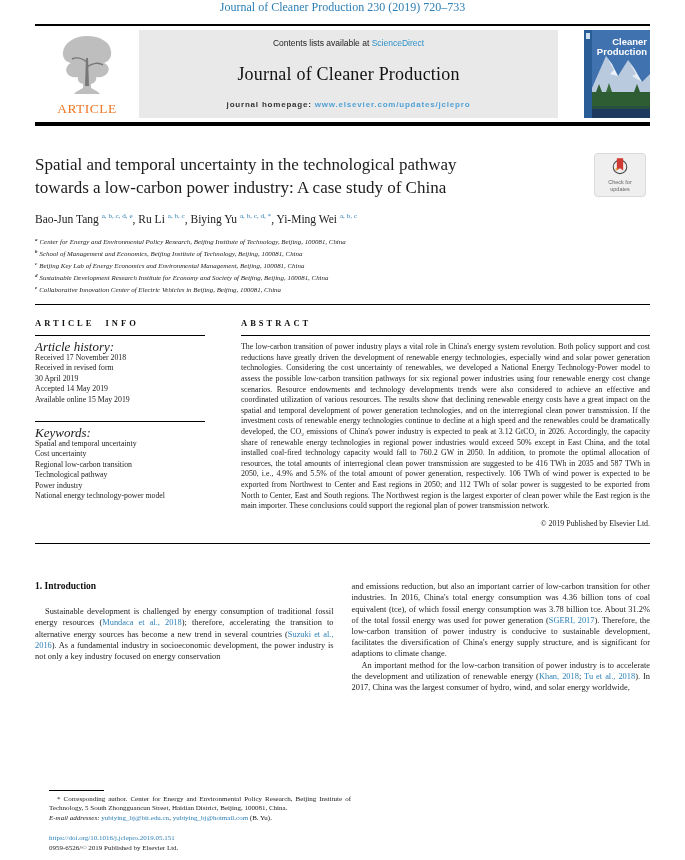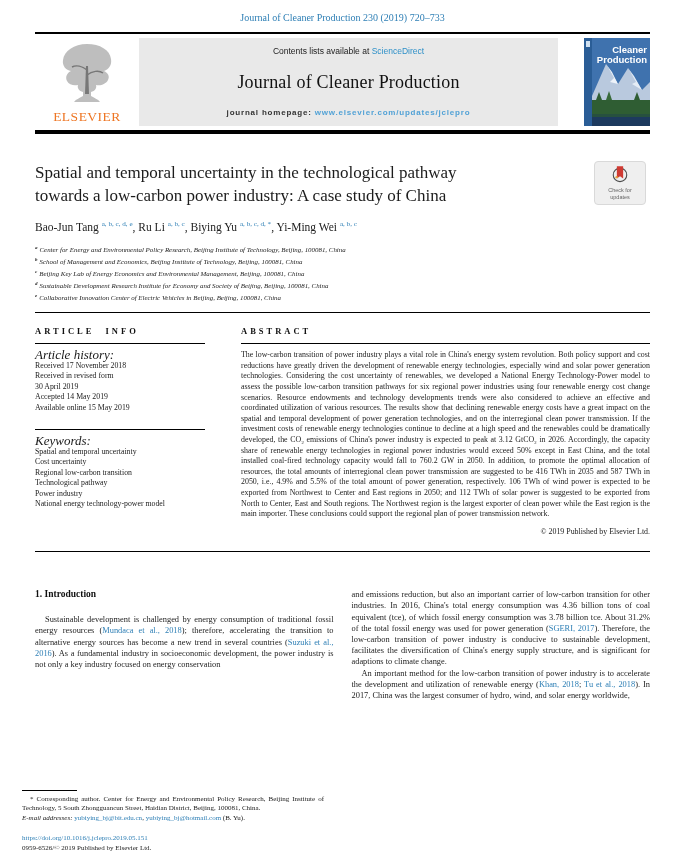--- a/index.html
+++ b/index.html
@@ -5,21 +5,21 @@
   html,body { margin:0; padding:0; background:#888; }
   .page {
     width:685px; height:860px; margin:0 auto; background:#fff;
     position:relative; overflow:hidden;
     font-family:"Liberation Serif", serif; color:#1a1a1a;
     -webkit-font-smoothing:antialiased;
   }
   .content { margin:0 35px; }
 
   
-  .citation { text-align:center; padding-top:12px; font-size:10px; color:#2e7fb5; }
+  .citation { text-align:center; font-size:12px; color:#2e7fb5; }
 
   .rule-thin-top { height:2px; background:#000; margin-top:9px; }
   .rule-thick   { height:3.5px; background:#000; margin-top:4px; }
   .rule-mid     { height:1.5px; background:#000; }
 
   
   .header-row { display:flex; margin-top:4px; height:88px; }
   .logo-block { width:104px; display:flex; flex-direction:column; align-items:center; justify-content:flex-end; padding-bottom:1px; }
   .elsevier-text { font-family:"Liberation Serif", serif; color:#ee7624; font-size:13.5px; letter-spacing:0.5px; margin-top:1px; }
   .journal-box {
@@ -68,21 +68,21 @@
   
   .body-cols { display:flex; gap:18px; margin-top:37px; }
   .bcol { flex:1; }
   .sec-heading { font-weight:bold; font-size:9.5px; color:#111; }
   .para { font-size:8.4px; line-height:11.2px; text-align:justify; color:#1c1c1c; }
   .para.indent { text-indent:10px; }
   .para + .para { margin-top:0; }
   .left-para { margin-top:15px; }
 
   
-  .footnote { position:absolute; left:22px; bottom:8px; width:302px; }
+  .footnote { position:absolute; left:49px; bottom:8px; width:302px; }
   .fn-rule { width:55px; height:1px; background:#000; margin-bottom:4px; }
   .fn-text { font-size:7px; line-height:9.3px; text-align:justify; }
   .fn-text .it { font-style:italic; }
   .fn-corr { text-indent:8px; }
   .doi-line { font-size:7px; color:#2e7fb5; margin-top:11px; }
   .issn-line { font-size:7px; margin-top:2px; color:#1c1c1c; }
 
   .sup { vertical-align:super; }
 </style>
 </head>
@@ -100,21 +100,21 @@
       <div class="logo-block">
         <span>
           <svg width="62" height="62" viewBox="0 0 62 62">
             <g fill="#888" stroke="none">
               <path d="M31 2 C18 2 8 9 7 18 C6 24 10 28 15 29 C11 31 9 35 11 39 C13 43 18 44 22 43 C21 46 23 49 27 50 L27 54 C24 56 20 57 18 60 L44 60 C42 57 38 56 35 54 L35 50 C39 49 41 46 40 43 C45 44 50 42 52 38 C54 34 52 31 48 29 C53 27 56 23 55 17 C54 8 44 2 31 2 Z" opacity="0.55"></path>
               <path d="M30 24 L32 24 L33 52 L29 52 Z" fill="#777"></path>
               <path d="M31 28 C26 24 20 23 16 25 M31 33 C36 29 43 28 47 31" stroke="#777" stroke-width="1.5" fill="none"></path>
             </g>
           </svg>
         </span>
-        <span class="elsevier-text">ELSEVIER</span>
+        <span class="elsevier-text">ARTICLE</span>
       </div>
 
       <div class="journal-box">
         <div class="contents-line">
           <span>Contents lists available at </span><span class="lnk">ScienceDirect</span>
         </div>
         <div class="journal-title">Journal of Cleaner Production</div>
         <div class="homepage-line">
           <span>journal homepage: </span><span class="lnk">www.elsevier.com/updates/jclepro</span>
         </div>

